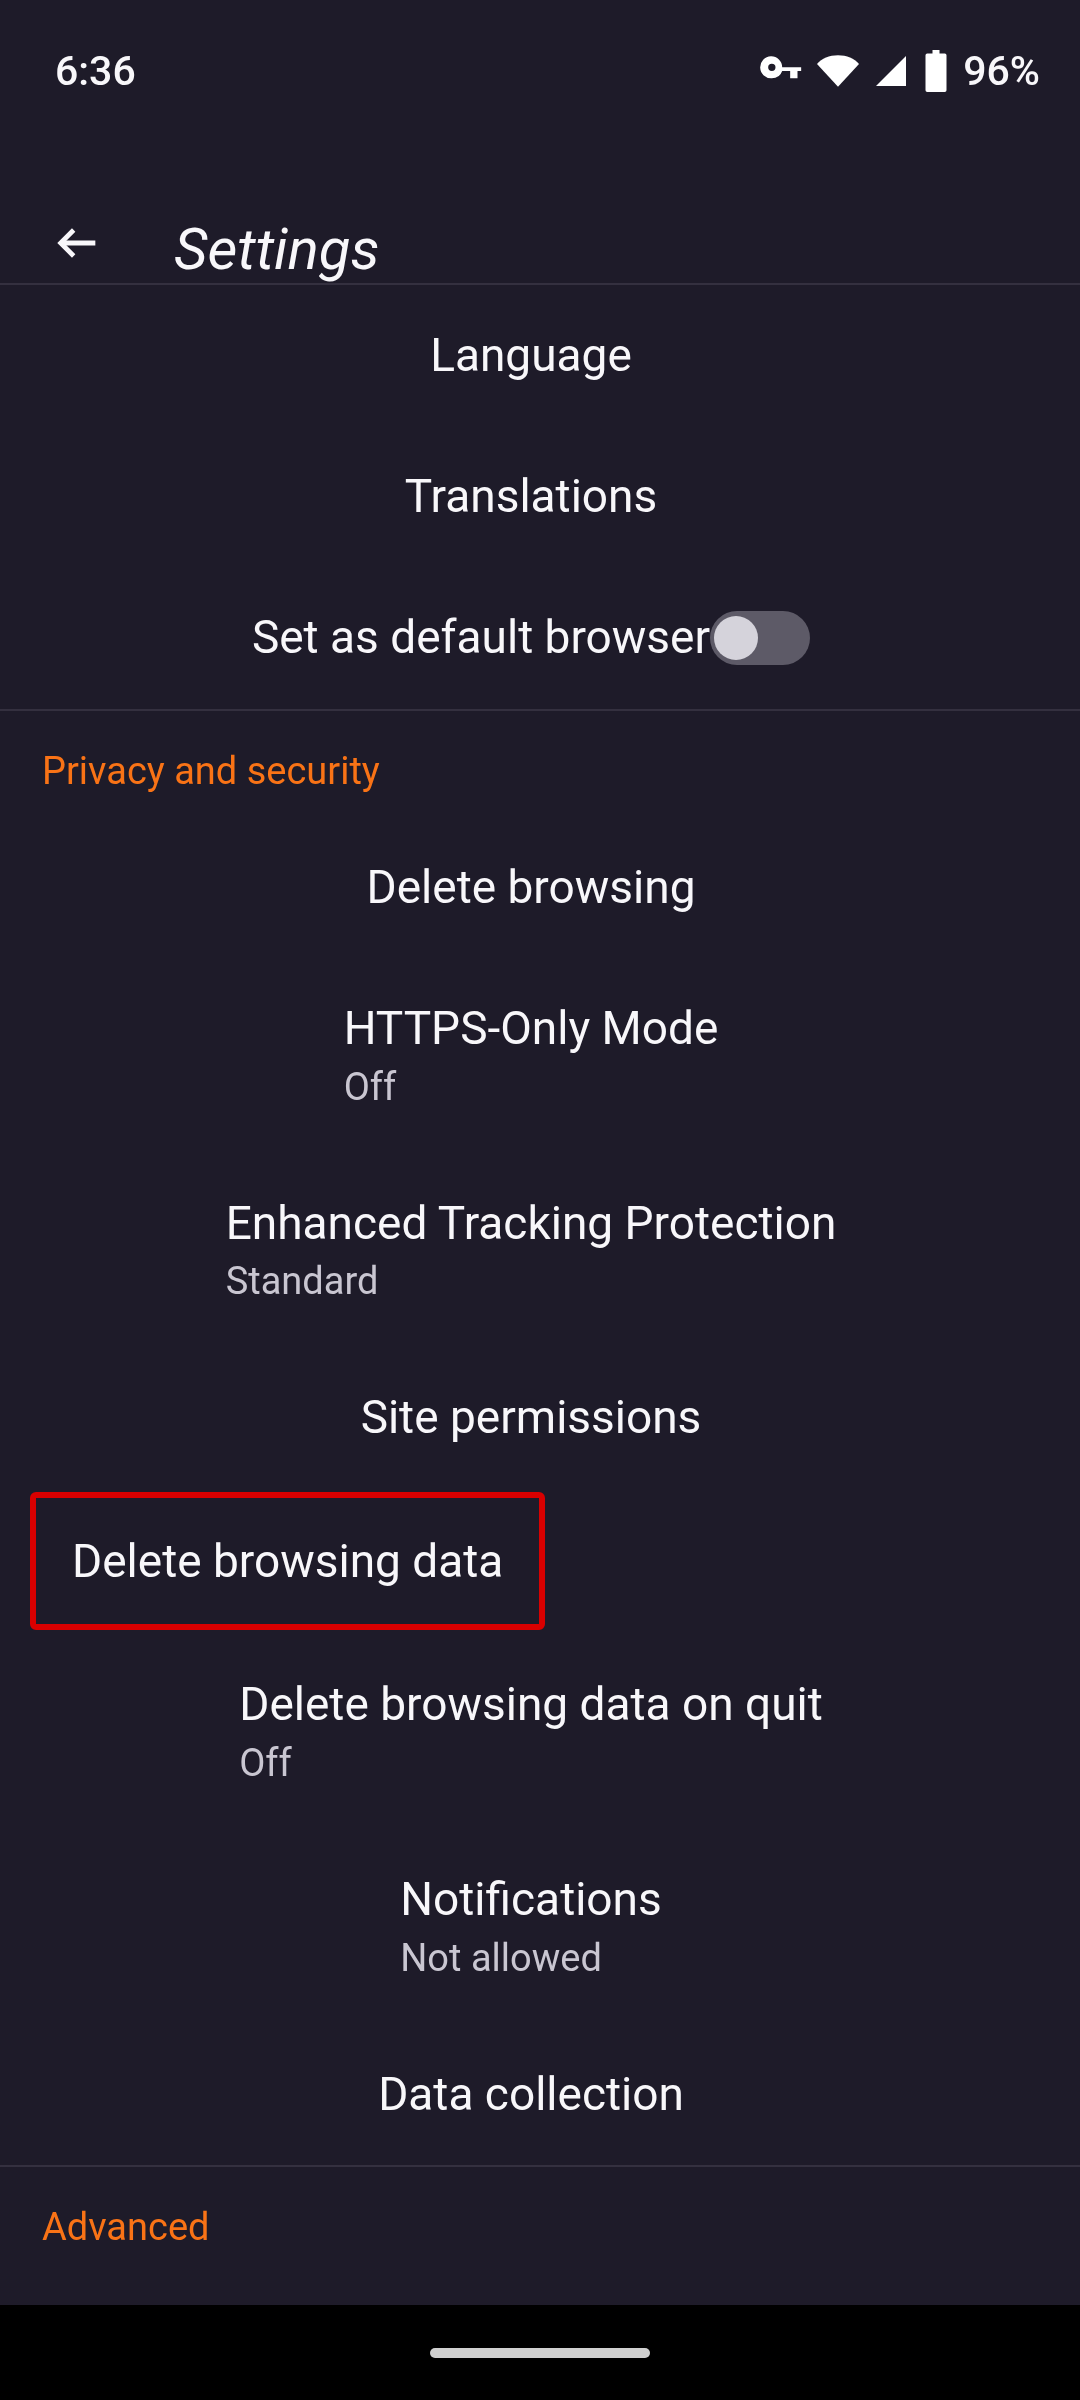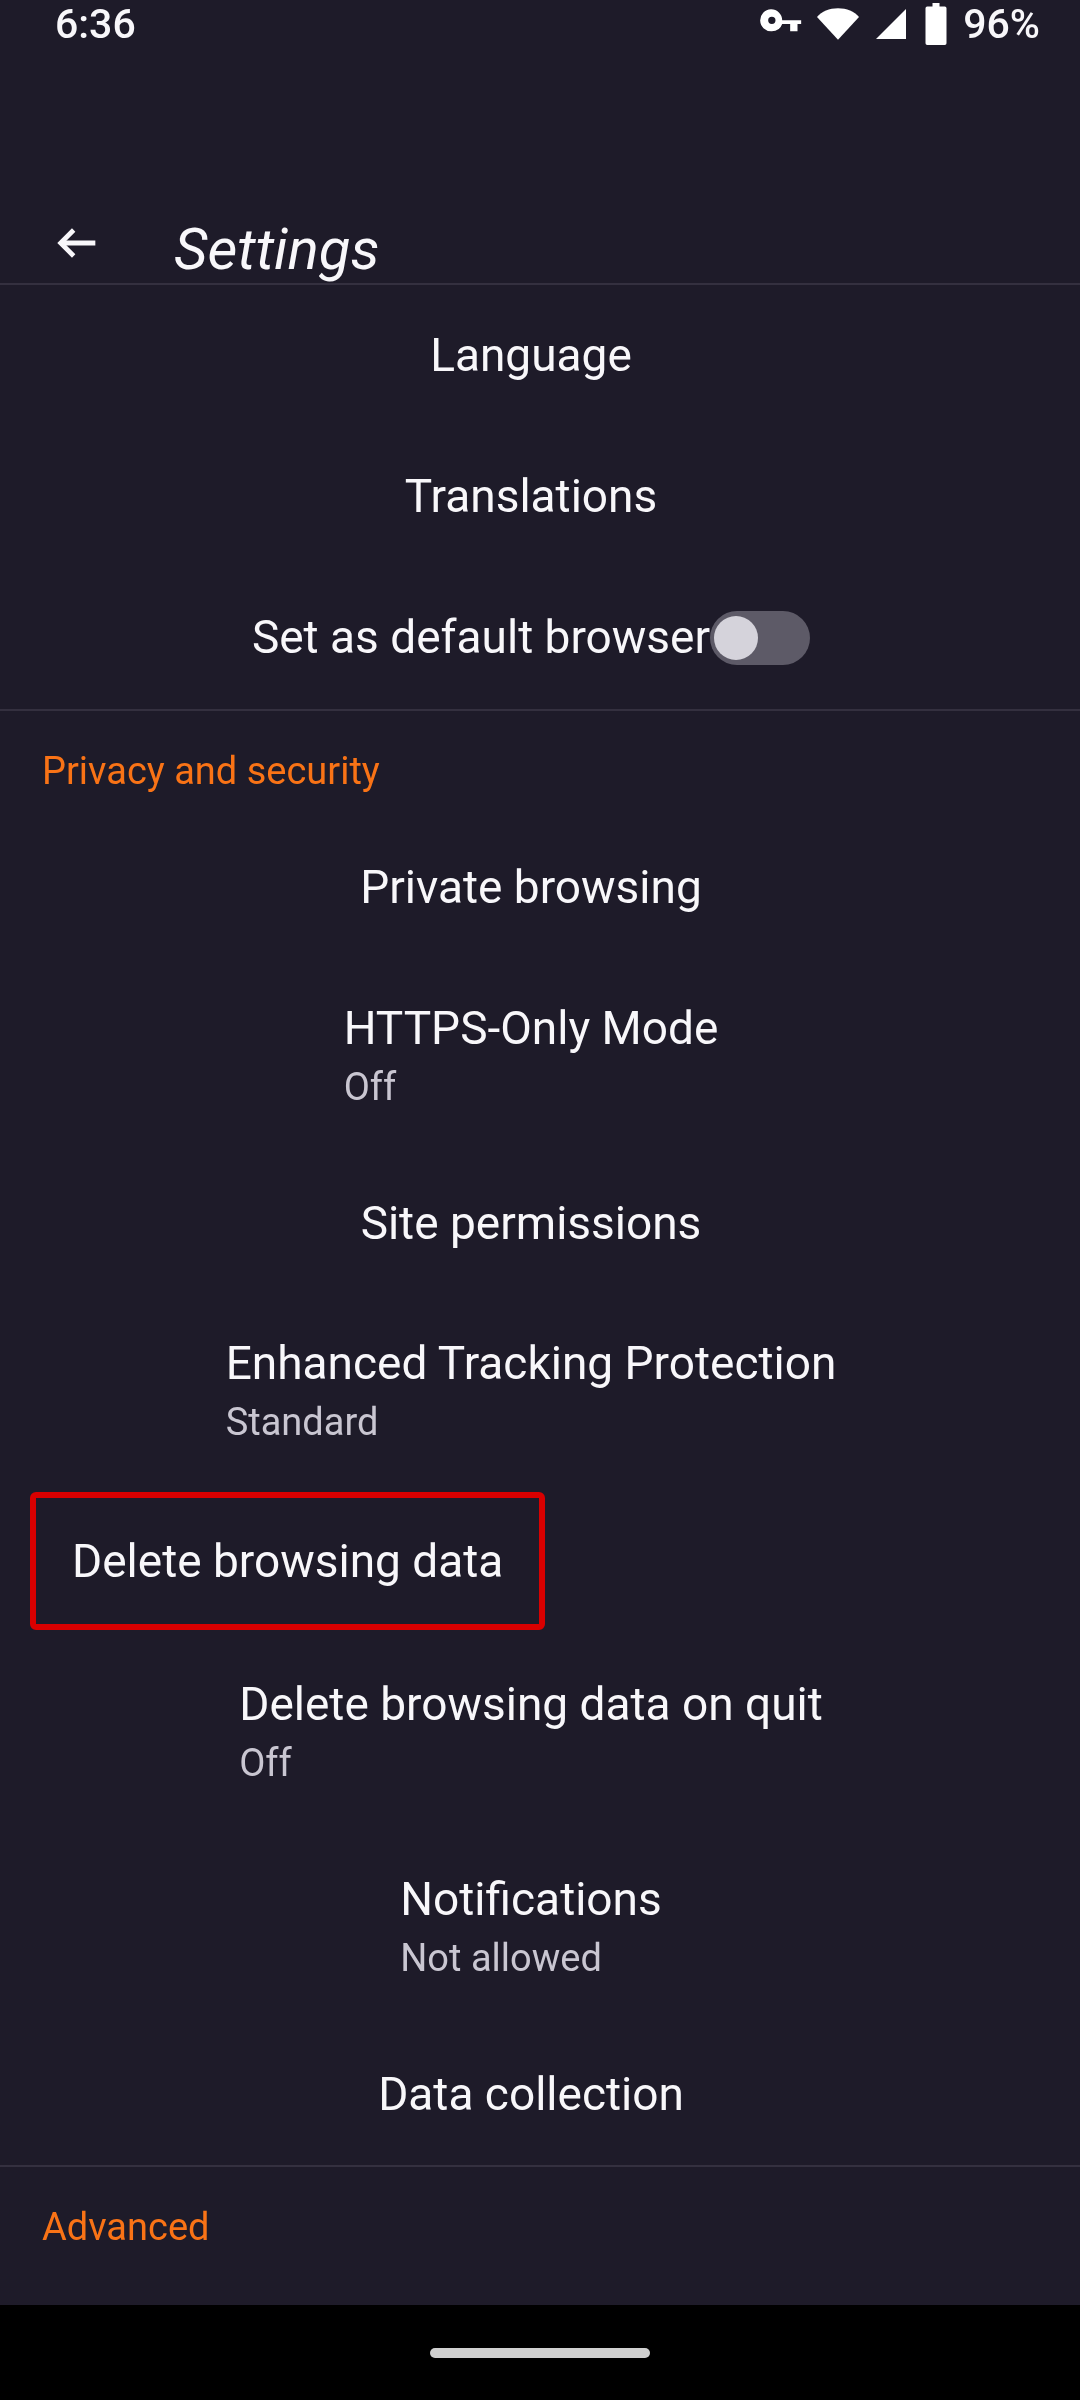--- a/index.html
+++ b/index.html
@@ -10,21 +10,21 @@
     font-family: Roboto, "Helvetica Neue", Arial, sans-serif;
     display: flex;
     flex-direction: column;
   }
 
   
   .statusbar {
     height: 95px;
     display: flex;
     justify-content: space-between;
-    align-items: flex-start;
+    align-items: flex-end;
     padding: 0 40px 0 55px;
     font-size: 41px;
     font-weight: 500;
   }
   .statusbar .right { display: flex; align-items: center; gap: 14px; }
   .statusbar svg { display: block; }
 
   
   .appbar {
     height: 190px;
@@ -137,39 +137,39 @@
   <div class="item single">
     <span class="primary">Set as default browser</span>
     <div class="switch">
       <div class="knob"></div>
     </div>
   </div>
 
   <div class="section">Privacy and security</div>
 
   <div class="item single">
-    <span class="primary">Private browsing</span>
+    <span class="primary">Delete browsing</span>
   </div>
 
   <div class="item">
     <div class="texts">
       <span class="primary">HTTPS-Only Mode</span>
       <span class="secondary">Off</span>
     </div>
   </div>
 
-  <div class="item single">
-    <span class="primary">Site permissions</span>
-  </div>
-
   <div class="item">
     <div class="texts">
       <span class="primary">Enhanced Tracking Protection</span>
       <span class="secondary">Standard</span>
     </div>
+  </div>
+
+  <div class="item single">
+    <span class="primary">Site permissions</span>
   </div>
 
   <div class="highlight-wrapper">
     <span class="highlight-box">
       <span class="primary" style="font-size:46px">Delete browsing data</span>
     </span>
   </div>
 
   <div class="item">
     <div class="texts">

